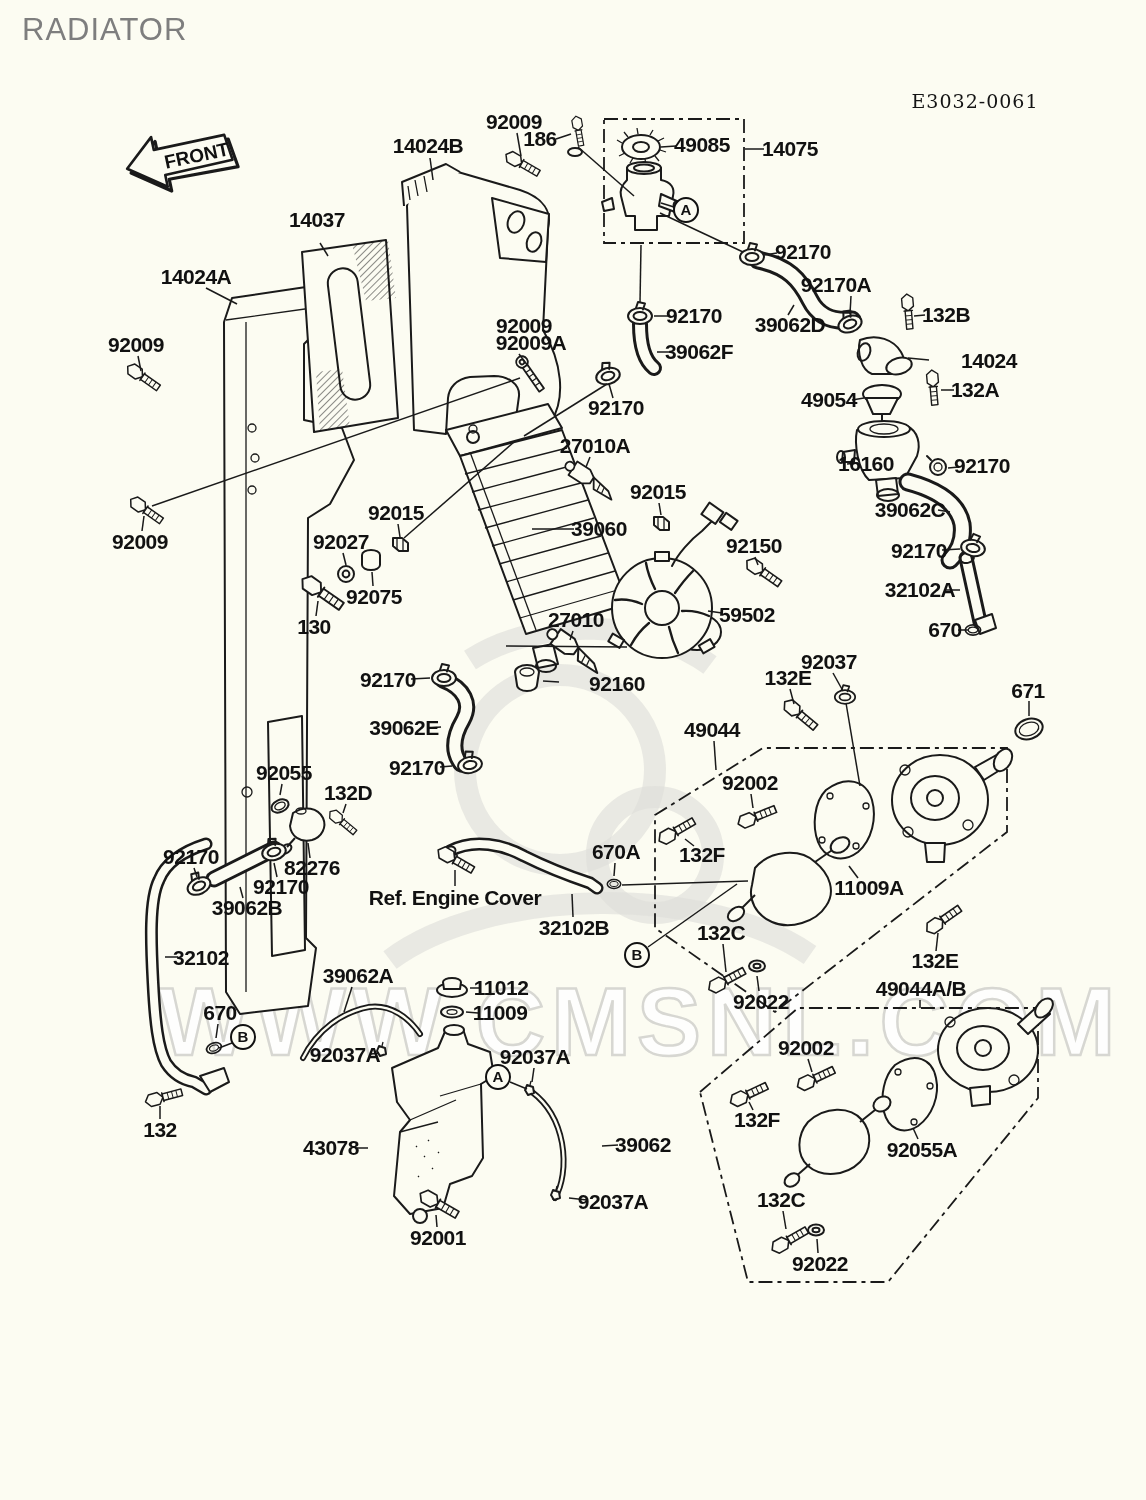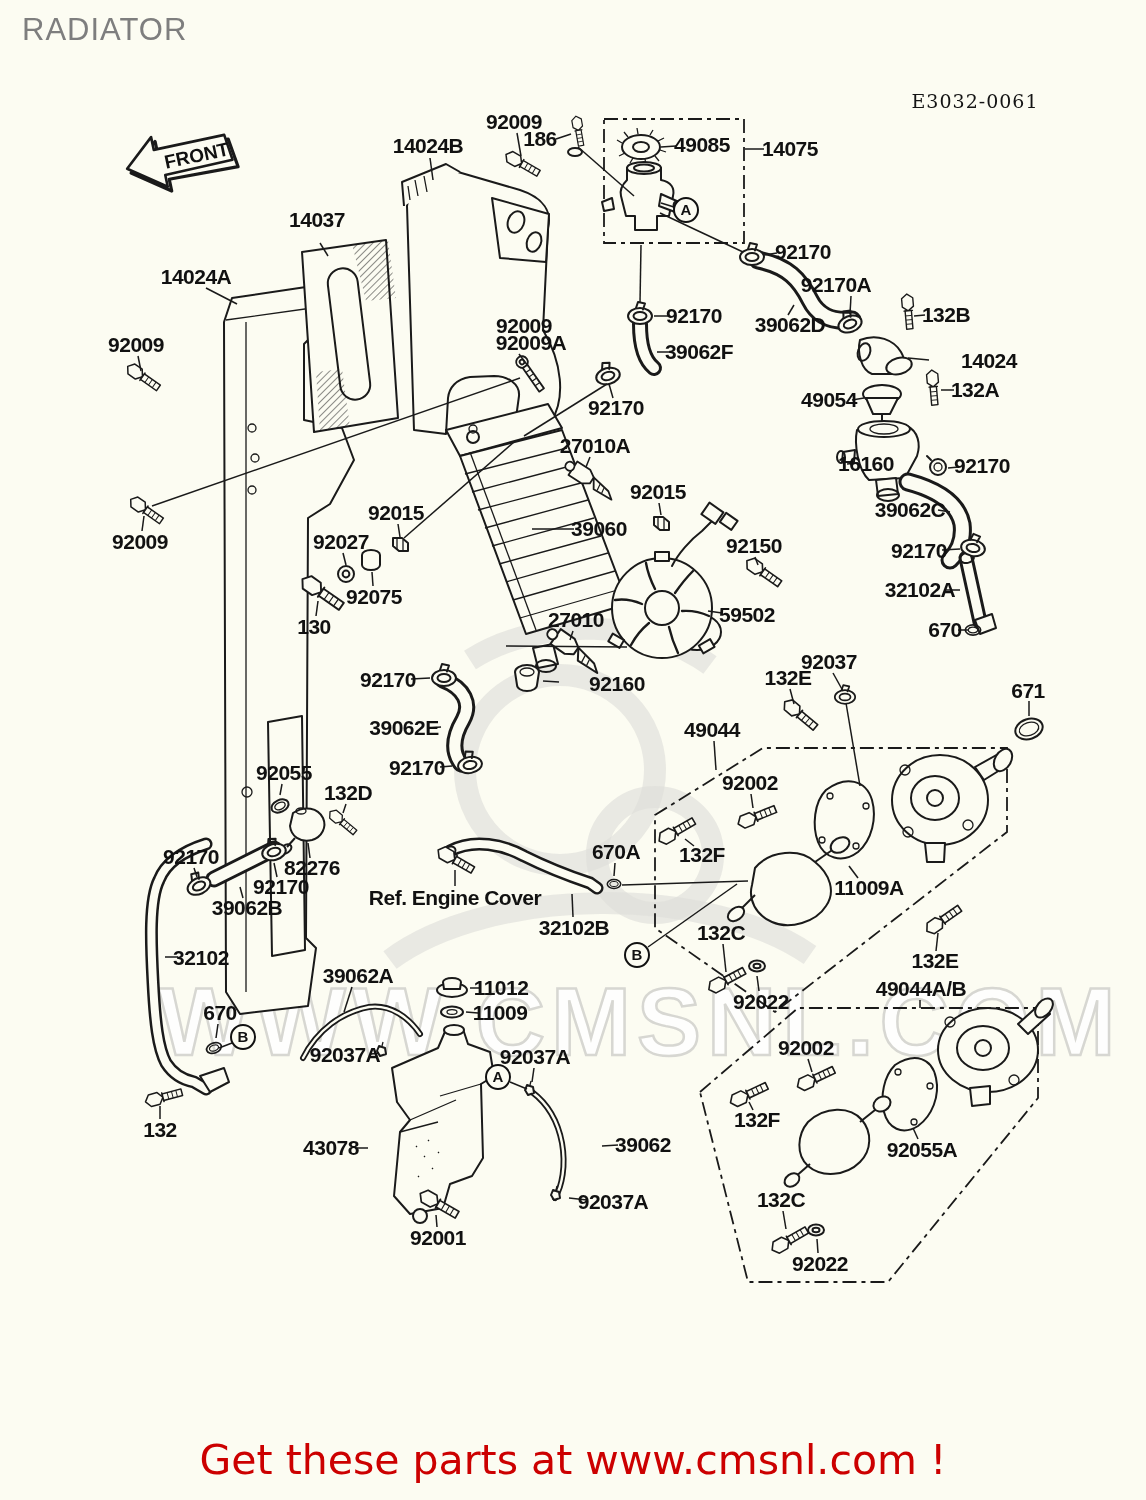--- a/index.html
+++ b/index.html
@@ -511,15 +511,14 @@
       <div class="cl" style="left: 781px; top: 1200px;">132C</div>
       <div class="cl" style="left: 438px; top: 1238px;">92001</div>
       <div class="cl" style="left: 820px; top: 1264px;">92022</div>
     </div>
 <div id="marker-layer">
       <div class="mk" style="left: 686px; top: 210px;">A</div>
       <div class="mk" style="left: 637px; top: 955px;">B</div>
       <div class="mk" style="left: 243px; top: 1037px;">B</div>
       <div class="mk" style="left: 498px; top: 1077px;">A</div>
     </div>
-<div id="footer-promo">Get these parts at www.cmsnl.com !</div>
 
 </div>
 
 </body></html>

